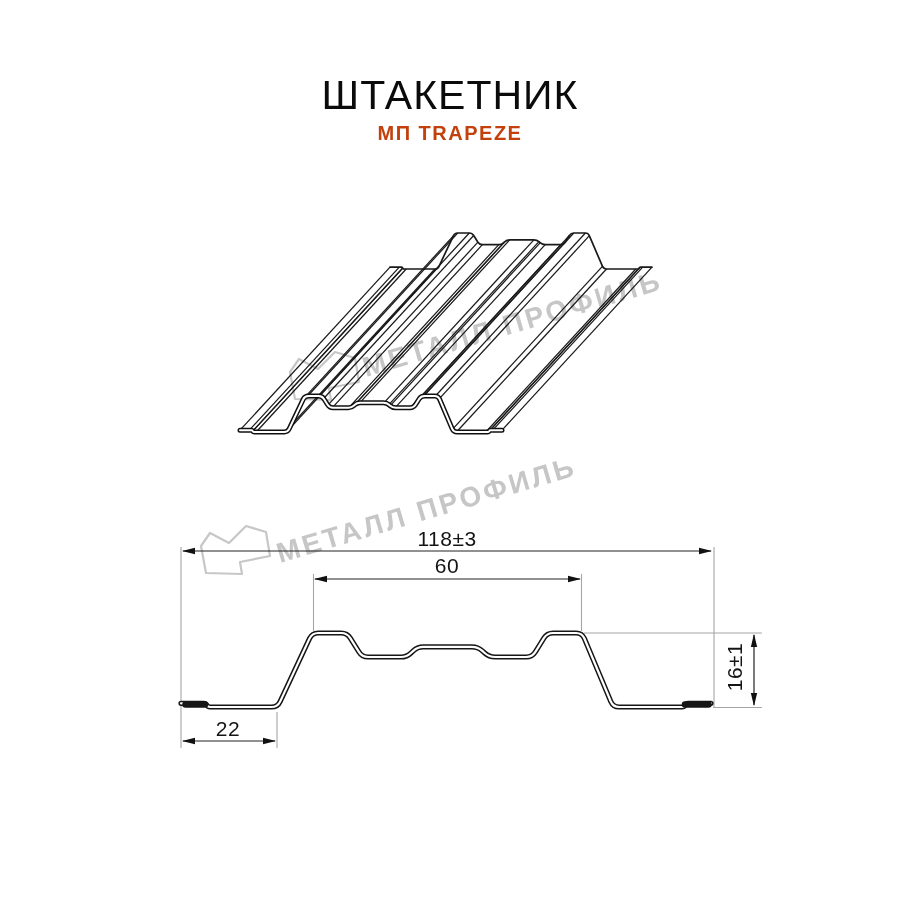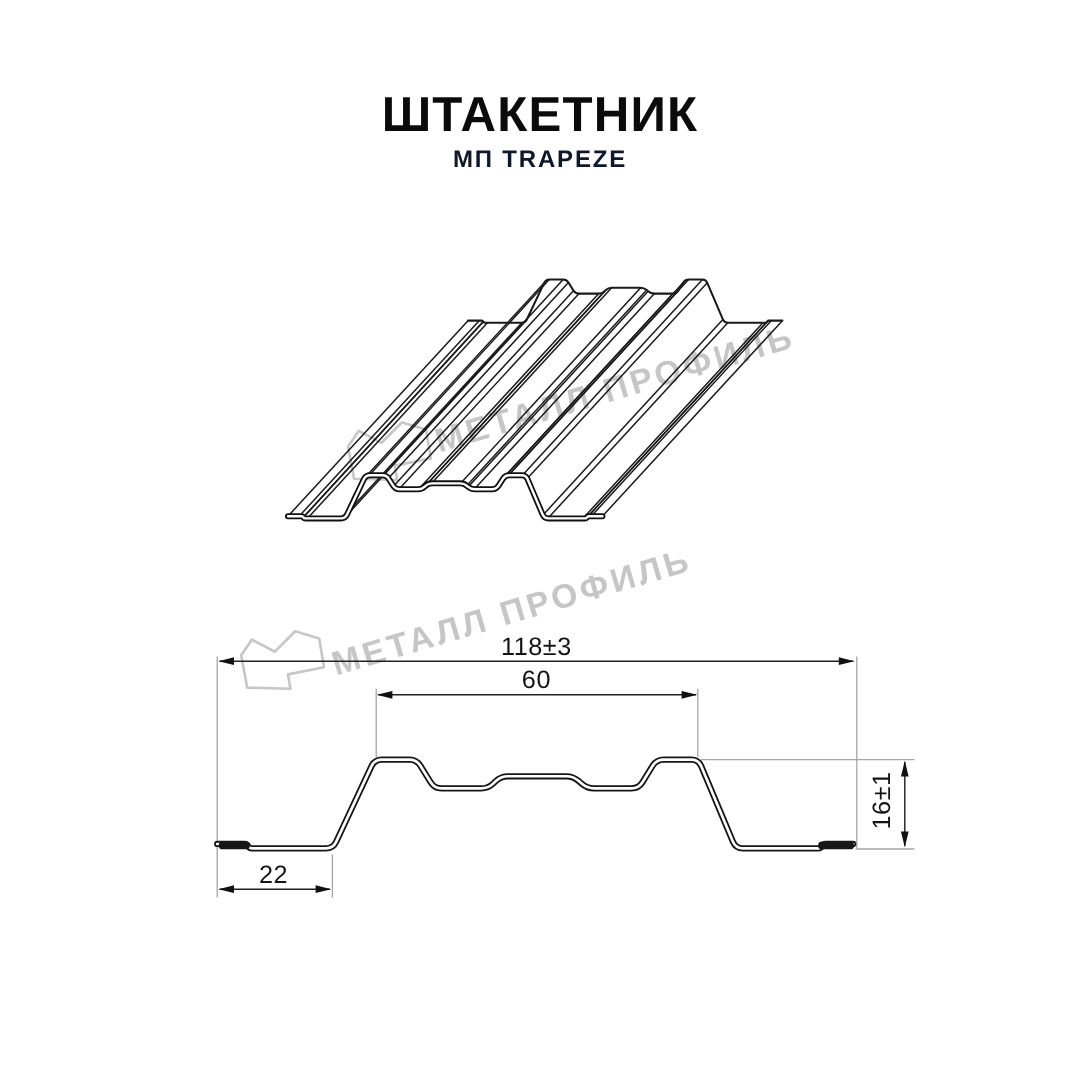--- a/index.html
+++ b/index.html
@@ -1,20 +1,20 @@
 <!DOCTYPE html>
 <html><head>
 <meta charset="utf-8">
 <style>
   html,body{margin:0;padding:0;background:#fff;}
   .stage{position:relative;width:900px;height:900px;background:#ffffff;overflow:hidden;
          font-family:"Liberation Sans",sans-serif;}
   .hdr{position:absolute;top:74px;left:0;width:900px;text-align:center;}
-  .title{font-size:41px;font-weight:700;letter-spacing:1px;color:#0b0b0b;line-height:1.05;}
-  .subtitle{margin-top:5px;font-size:20px;font-weight:700;letter-spacing:1.5px;color:#0f172a;}
+  .title{font-size:41px;font-weight:400;letter-spacing:1px;color:#0b0b0b;line-height:1.05;}
+  .subtitle{margin-top:5px;font-size:20px;font-weight:700;letter-spacing:1.5px;color:#c2410c;}
   svg text{font-family:"Liberation Sans",sans-serif;}
   .dimtxt{font-size:21px;fill:#141414;letter-spacing:0.5px;}
   .wmtxt{font-size:28px;font-weight:700;fill:#c6c6c6;letter-spacing:3px;}
 </style>
 </head>
 <body>
 
 <div class="stage">
 
   <div class="hdr">

